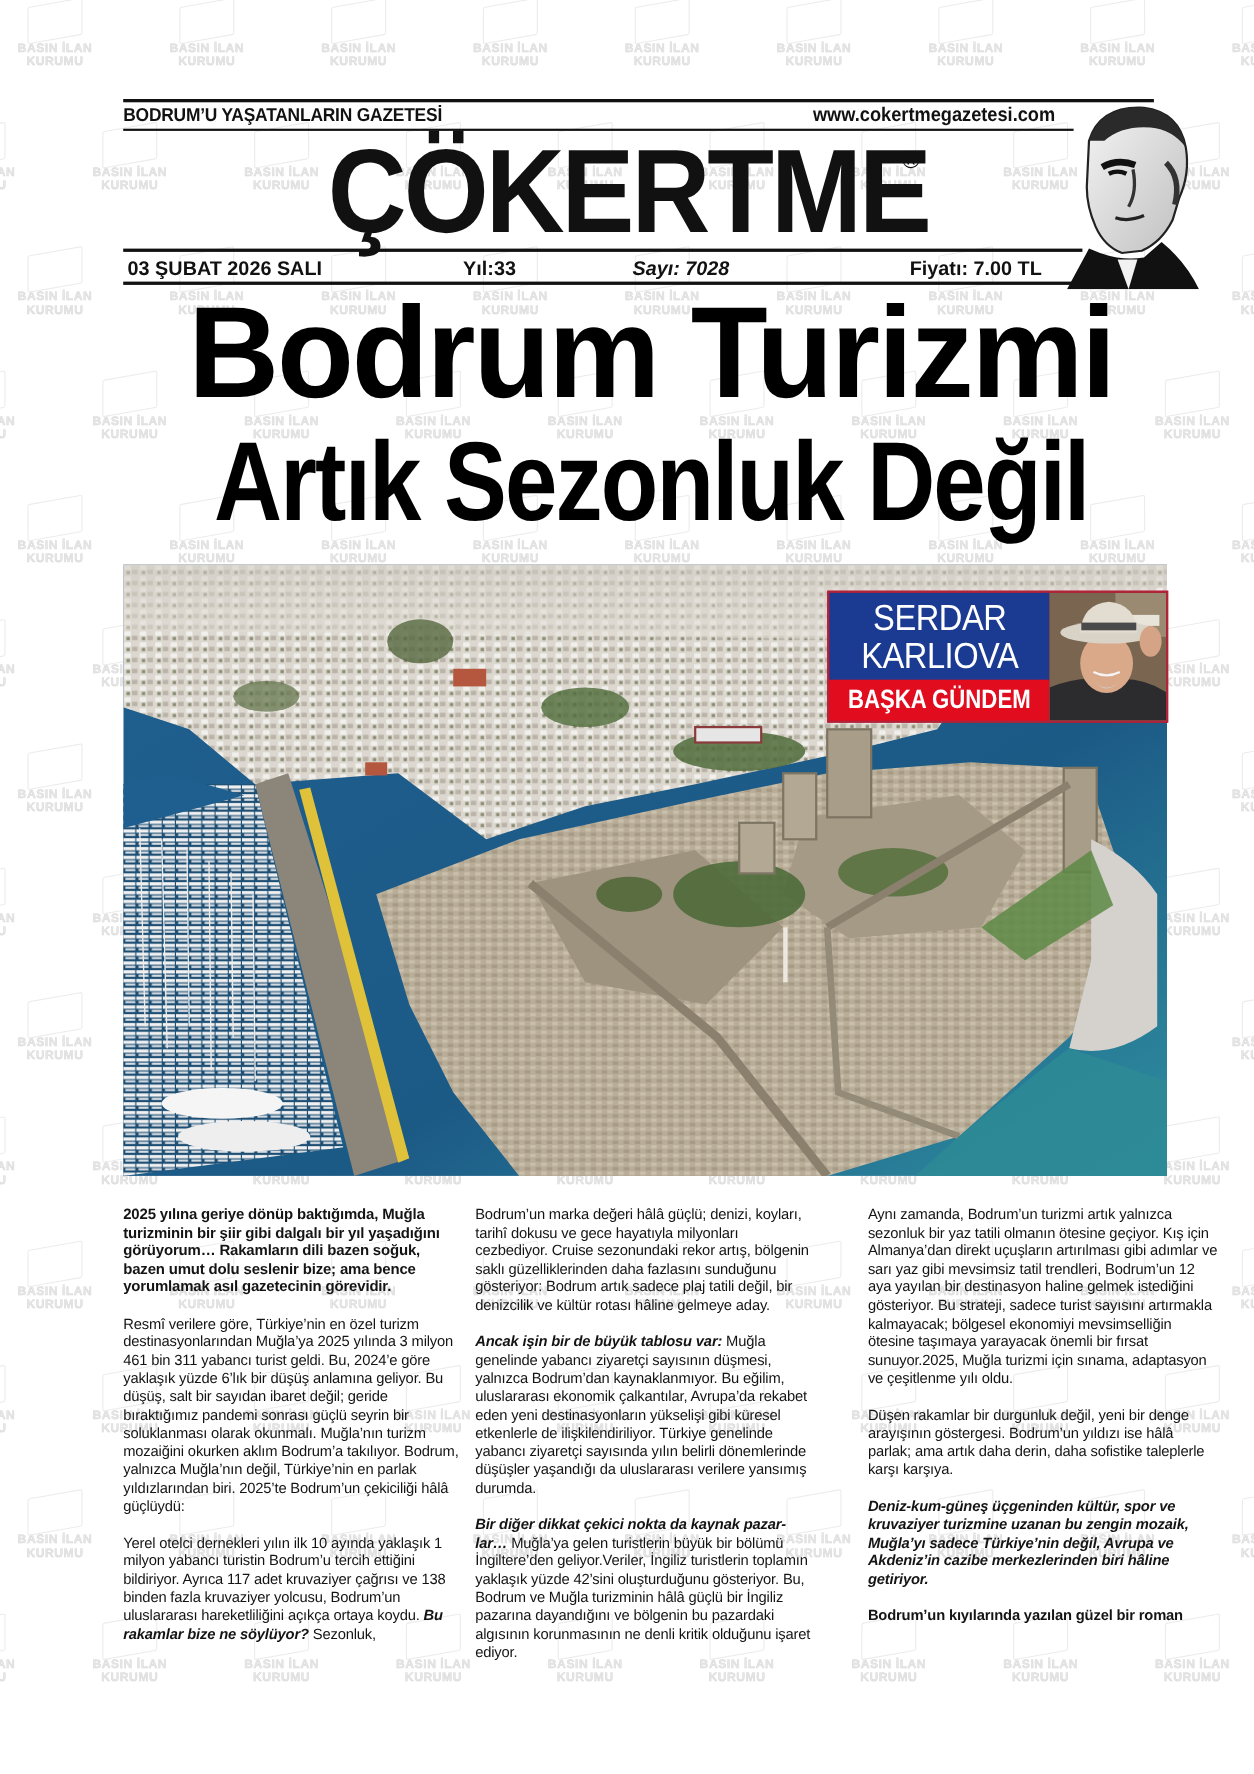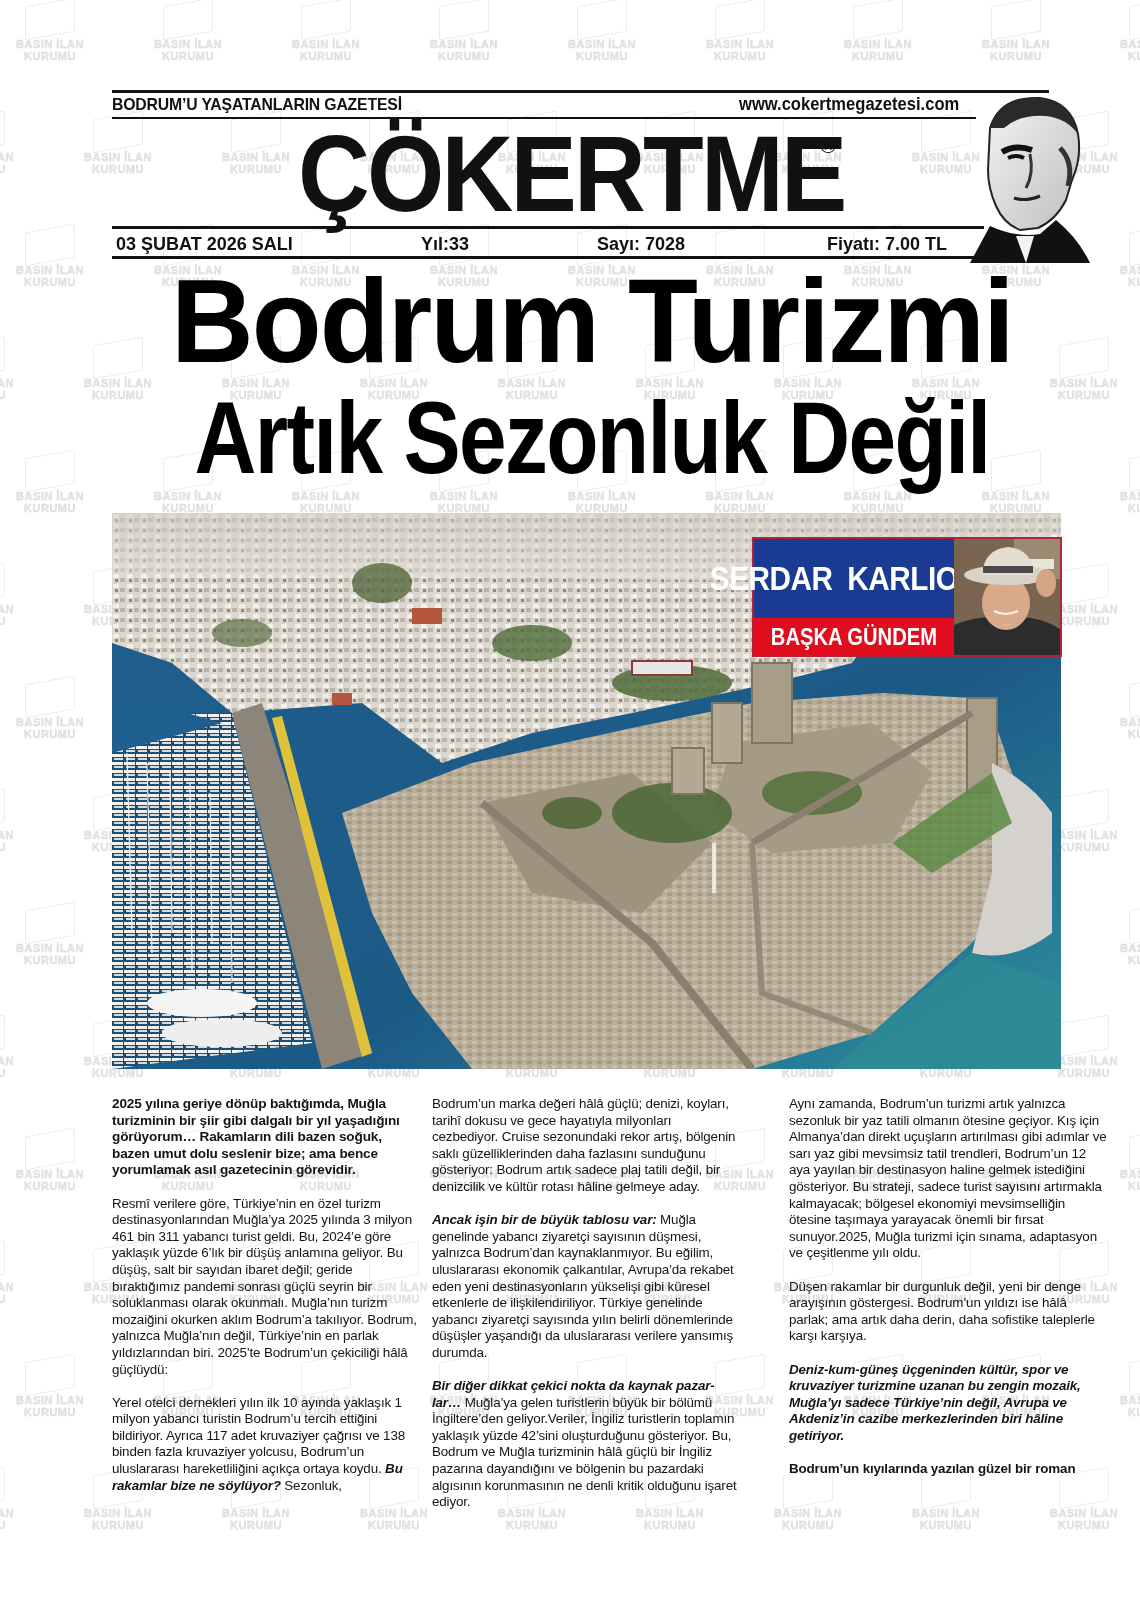--- a/index.html
+++ b/index.html
@@ -27,21 +27,21 @@
   .h1 { top: 262px; font-size: 118px; letter-spacing: -2px; transform: scaleX(0.97); }
   .h2 { top: 387px; font-size: 102px; letter-spacing: -2px; transform: scaleX(0.84); }
 
   
   .photo { position: absolute; left: 82px; top: 513px; width: 949px; height: 556px; overflow: hidden; }
   .photo svg { display: block; }
 
   
   .badge { position: absolute; left: 722px; top: 537px; width: 310px; height: 120px; border: 2px solid #b0243a; background: #c8102e; display: flex; }
   .badge-left { width: 200px; display: flex; flex-direction: column; }
-  .badge-name { background: #1b3a92; color: #fff; flex: 0 0 79px; display: flex; flex-direction: row; justify-content: center; align-items: center; font-weight: bold; line-height: 34px; }
+  .badge-name { background: #1b3a92; color: #fff; flex: 0 0 79px; display: flex; flex-direction: column; justify-content: center; align-items: center; font-weight: normal; line-height: 34px; }
   .badge-name span { font-size: 33px; letter-spacing: -0.5px; transform: scaleX(0.9); display: block; }
   .badge-col { background: #e10d1f; color: #fff; flex: 1; display: flex; align-items: center; justify-content: center; font-weight: bold; font-size: 24px; transform-origin: center; }
   .badge-col span { display: block; transform: scaleX(0.84); white-space: nowrap; }
   .badge-photo { flex: 1; position: relative; overflow: hidden; background: #6b5a44; }
 
   
   .col { position: absolute; top: 1096px; width: 308px; font-size: 13.4px; line-height: 16.6px; color: #141414; letter-spacing: -0.15px; }
   .col p { margin-bottom: 16.6px; }
   .col p.lead { font-weight: bold; font-size: 13.6px; }
   .col .bi { font-weight: bold; font-style: italic; }
@@ -692,21 +692,21 @@
   <div class="slogan">BODRUM’U YAŞATANLARIN GAZETESİ</div>
   <div class="website">www.cokertmegazetesi.com</div>
   <div class="rule" style="left:82px;top:117px;width:864px;height:2px;"></div>
 
   <div class="logo">ÇÖKERTME</div>
   <div class="reg">®</div>
 
   <div class="rule" style="left:82px;top:226px;width:872px;height:3px;"></div>
   <div class="dateline" style="left:86px;">03 ŞUBAT 2026 SALI</div>
   <div class="dateline" style="left:391px;">Yıl:33</div>
-  <div class="dateline" style="left:567px;">Sayı: 7028</div>
+  <div class="dateline" style="left:545px;font-style:italic;">Sayı: 7028</div>
   <div class="dateline" style="left:797px;">Fiyatı: 7.00 TL</div>
   <div class="rule" style="left:82px;top:256px;width:880px;height:3px;"></div>
 
   <div class="portrait">
     <svg width="130" height="175" viewBox="0 0 130 175">
       <defs>
         <linearGradient id="pg" x1="0" y1="0" x2="1" y2="1">
           <stop offset="0" stop-color="#f4f4f4"></stop>
             <stop offset="1" stop-color="#bfbfbf"></stop>
         </linearGradient>

